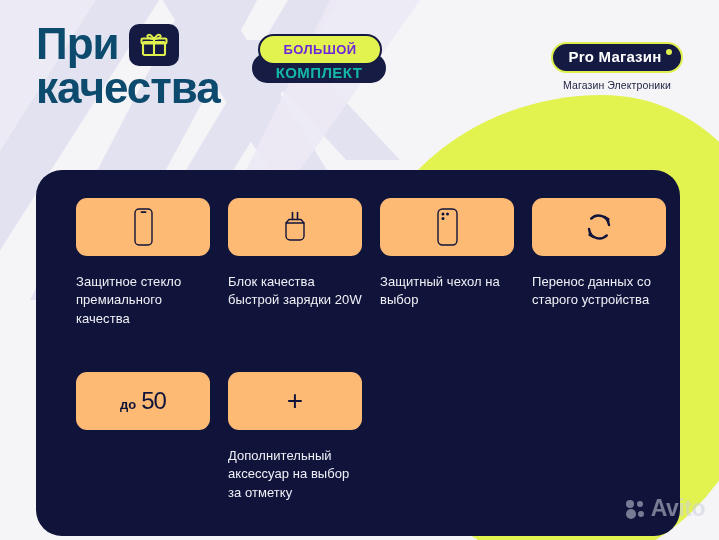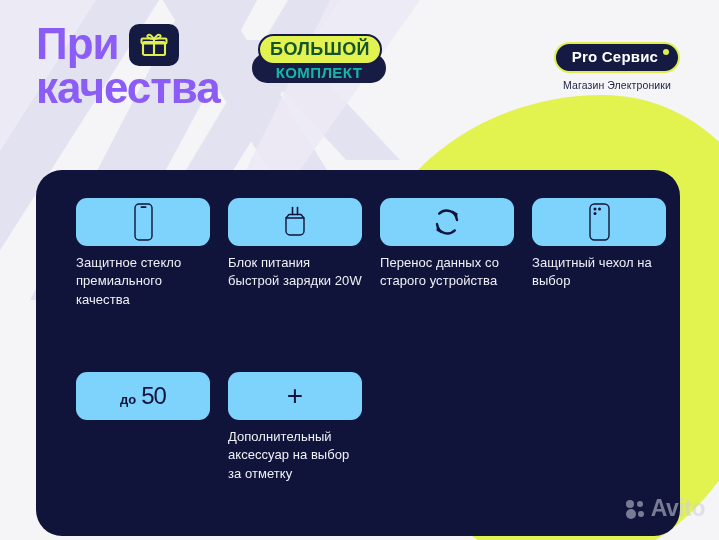--- a/index.html
+++ b/index.html
@@ -16,41 +16,41 @@
   .bg-deco{position:absolute;inset:0;}
   .yellow-blob{
     position:absolute;right:-60px;top:95px;width:420px;height:470px;
     background:#e2f24f;border-radius:58% 42% 50% 50% / 46% 40% 60% 54%;
   }
 
   
   .header{position:absolute;left:0;top:0;width:719px;height:170px;}
   .headline{
     position:absolute;left:36px;top:22px;width:230px;
-    color:#8b5cf6;font-weight:700;font-size:44px;line-height:0.98;
+    color:#0c4a6e;font-weight:700;font-size:44px;line-height:0.98;
     letter-spacing:-1px;
   }
   .headline .l1{display:flex;align-items:center;gap:10px;}
   .gift-box{
     display:inline-flex;align-items:center;justify-content:center;
     width:50px;height:42px;background:#141a42;border-radius:10px;
     flex:0 0 auto;margin-top:2px;
   }
   .gift-box svg{display:block;}
 
   .badges{position:absolute;left:252px;top:34px;width:140px;height:72px;}
   .badge{
     position:absolute;display:flex;align-items:center;justify-content:center;
     border-radius:999px;font-weight:700;letter-spacing:0.4px;
     white-space:nowrap;
   }
   .badge-big{
     left:6px;top:0;width:120px;height:27px;
-    background:#e2f24f;color:#14532d;border:2px solid #141a42;
-    font-size:18px;z-index:2;
+    background:#e2f24f;color:#6d28d9;border:2px solid #141a42;
+    font-size:13px;z-index:2;
   }
   .badge-kit{
     left:0;top:19px;width:134px;height:30px;
     background:#171c45;color:#14b8a6;font-size:15px;z-index:1;
     padding-top:9px;box-sizing:border-box;border-radius:999px;
   }
 
   .logo{position:absolute;right:22px;top:42px;width:160px;text-align:center;}
   .logo-pill{
     position:relative;display:inline-block;
@@ -79,37 +79,37 @@
     position:absolute;left:40px;top:28px;right:22px;
     display:grid;grid-template-columns:repeat(4,1fr);
     column-gap:18px;row-gap:0;
   }
   .row2{
     position:absolute;left:40px;top:202px;right:22px;
     display:grid;grid-template-columns:repeat(4,1fr);column-gap:18px;
   }
   .feature{width:134px;}
   .tile{
-    width:134px;height:48px;background:#7dd3fc;border-radius:11px;
+    width:134px;height:58px;background:#fdba74;border-radius:11px;
     display:flex;align-items:center;justify-content:center;
   }
   .tile svg{display:block;}
   .tile .num-wrap{display:flex;align-items:baseline;gap:5px;}
   .tile .num-pre{
     color:#10143a;font-size:13px;font-weight:600;letter-spacing:0;
   }
   .tile .num{
     color:#10143a;font-size:24px;font-weight:500;line-height:1;
     letter-spacing:-1px;
   }
   .tile .plus{
     color:#10143a;font-size:28px;font-weight:400;line-height:1;
   }
   .caption{
-    margin-top:8px;color:#f0f1f7;font-size:13px;line-height:1.42;
+    margin-top:17px;color:#f0f1f7;font-size:13px;line-height:1.42;
     letter-spacing:0.05px;
   }
 
   
   .avito{
     position:absolute;right:14px;bottom:18px;
     display:flex;align-items:center;gap:5px;opacity:0.55;
   }
   .avito-dots{position:relative;width:20px;height:18px;}
   .avito-dots i{position:absolute;border-radius:50%;background:#cdd0de;display:block;}
@@ -162,21 +162,21 @@
       <div>качества</div>
     </div>
 
     <div class="badges">
       <div class="badge badge-kit">КОМПЛЕКТ</div>
       <div class="badge badge-big">БОЛЬШОЙ</div>
     </div>
 
     <div class="logo">
       <div class="logo-pill">
-        <span class="logo-text">Pro Сервис</span>
+        <span class="logo-text">Pro Магазин</span>
         <span class="logo-dot"></span>
       </div>
       <div class="logo-sub">Магазин Электроники</div>
     </div>
   </div>
 
   <div class="card">
 
     <div class="grid">
 
@@ -196,49 +196,49 @@
         <div class="tile">
           <span>
             <svg width="30" height="34" viewBox="0 0 30 34" fill="none">
               <path d="M6 13 L24 13 L24 26 C24 28.2 22.2 30 20 30 L10 30 C7.8 30 6 28.2 6 26 Z" stroke="#10143a" stroke-width="1.4" fill="none"></path>
               <path d="M6 13 L9 9.5 L21 9.5 L24 13" stroke="#10143a" stroke-width="1.4" fill="none" stroke-linejoin="round"></path>
               <line x1="12.5" y1="9.5" x2="12.5" y2="2.5" stroke="#10143a" stroke-width="1.6" stroke-linecap="round"></line>
               <line x1="17.5" y1="9.5" x2="17.5" y2="2.5" stroke="#10143a" stroke-width="1.6" stroke-linecap="round"></line>
             </svg>
           </span>
         </div>
-        <div class="caption">Блок питания быстрой зарядки 20W</div>
+        <div class="caption">Блок качества быстрой зарядки 20W</div>
+      </div>
+
+      <div class="feature">
+        <div class="tile">
+          <span>
+            <svg width="21" height="38" viewBox="0 0 21 38" fill="none">
+              <rect x="1" y="1" width="19" height="36" rx="4.5" stroke="#10143a" stroke-width="1.4"></rect>
+              <circle cx="6" cy="6" r="1.5" fill="#10143a"></circle>
+              <circle cx="10.5" cy="6" r="1.5" fill="#10143a"></circle>
+              <circle cx="6" cy="10.5" r="1.5" fill="#10143a"></circle>
+            </svg>
+          </span>
+        </div>
+        <div class="caption">Защитный чехол на выбор</div>
       </div>
 
       <div class="feature">
         <div class="tile">
           <span>
             <svg width="32" height="30" viewBox="0 0 32 30" fill="none">
               <path d="M26 13 A10.5 10.5 0 0 0 8.2 6.6" stroke="#10143a" stroke-width="2.4" fill="none" stroke-linecap="round"></path>
               <path d="M6 17 A10.5 10.5 0 0 0 23.8 23.4" stroke="#10143a" stroke-width="2.4" fill="none" stroke-linecap="round"></path>
               <path d="M21 3.2 L26.6 6.4 L25.6 13.4 Z" fill="#10143a"></path>
               <path d="M11 26.8 L5.4 23.6 L6.4 16.6 Z" fill="#10143a"></path>
             </svg>
           </span>
         </div>
         <div class="caption">Перенос данных со старого устройства</div>
-      </div>
-
-      <div class="feature">
-        <div class="tile">
-          <span>
-            <svg width="21" height="38" viewBox="0 0 21 38" fill="none">
-              <rect x="1" y="1" width="19" height="36" rx="4.5" stroke="#10143a" stroke-width="1.4"></rect>
-              <circle cx="6" cy="6" r="1.5" fill="#10143a"></circle>
-              <circle cx="10.5" cy="6" r="1.5" fill="#10143a"></circle>
-              <circle cx="6" cy="10.5" r="1.5" fill="#10143a"></circle>
-            </svg>
-          </span>
-        </div>
-        <div class="caption">Защитный чехол на выбор</div>
       </div>
     </div>
 
     <div class="row2">
 
 
       <div class="feature">
         <div class="tile">
           <span class="num-wrap">
             <span class="num-pre">до</span>

